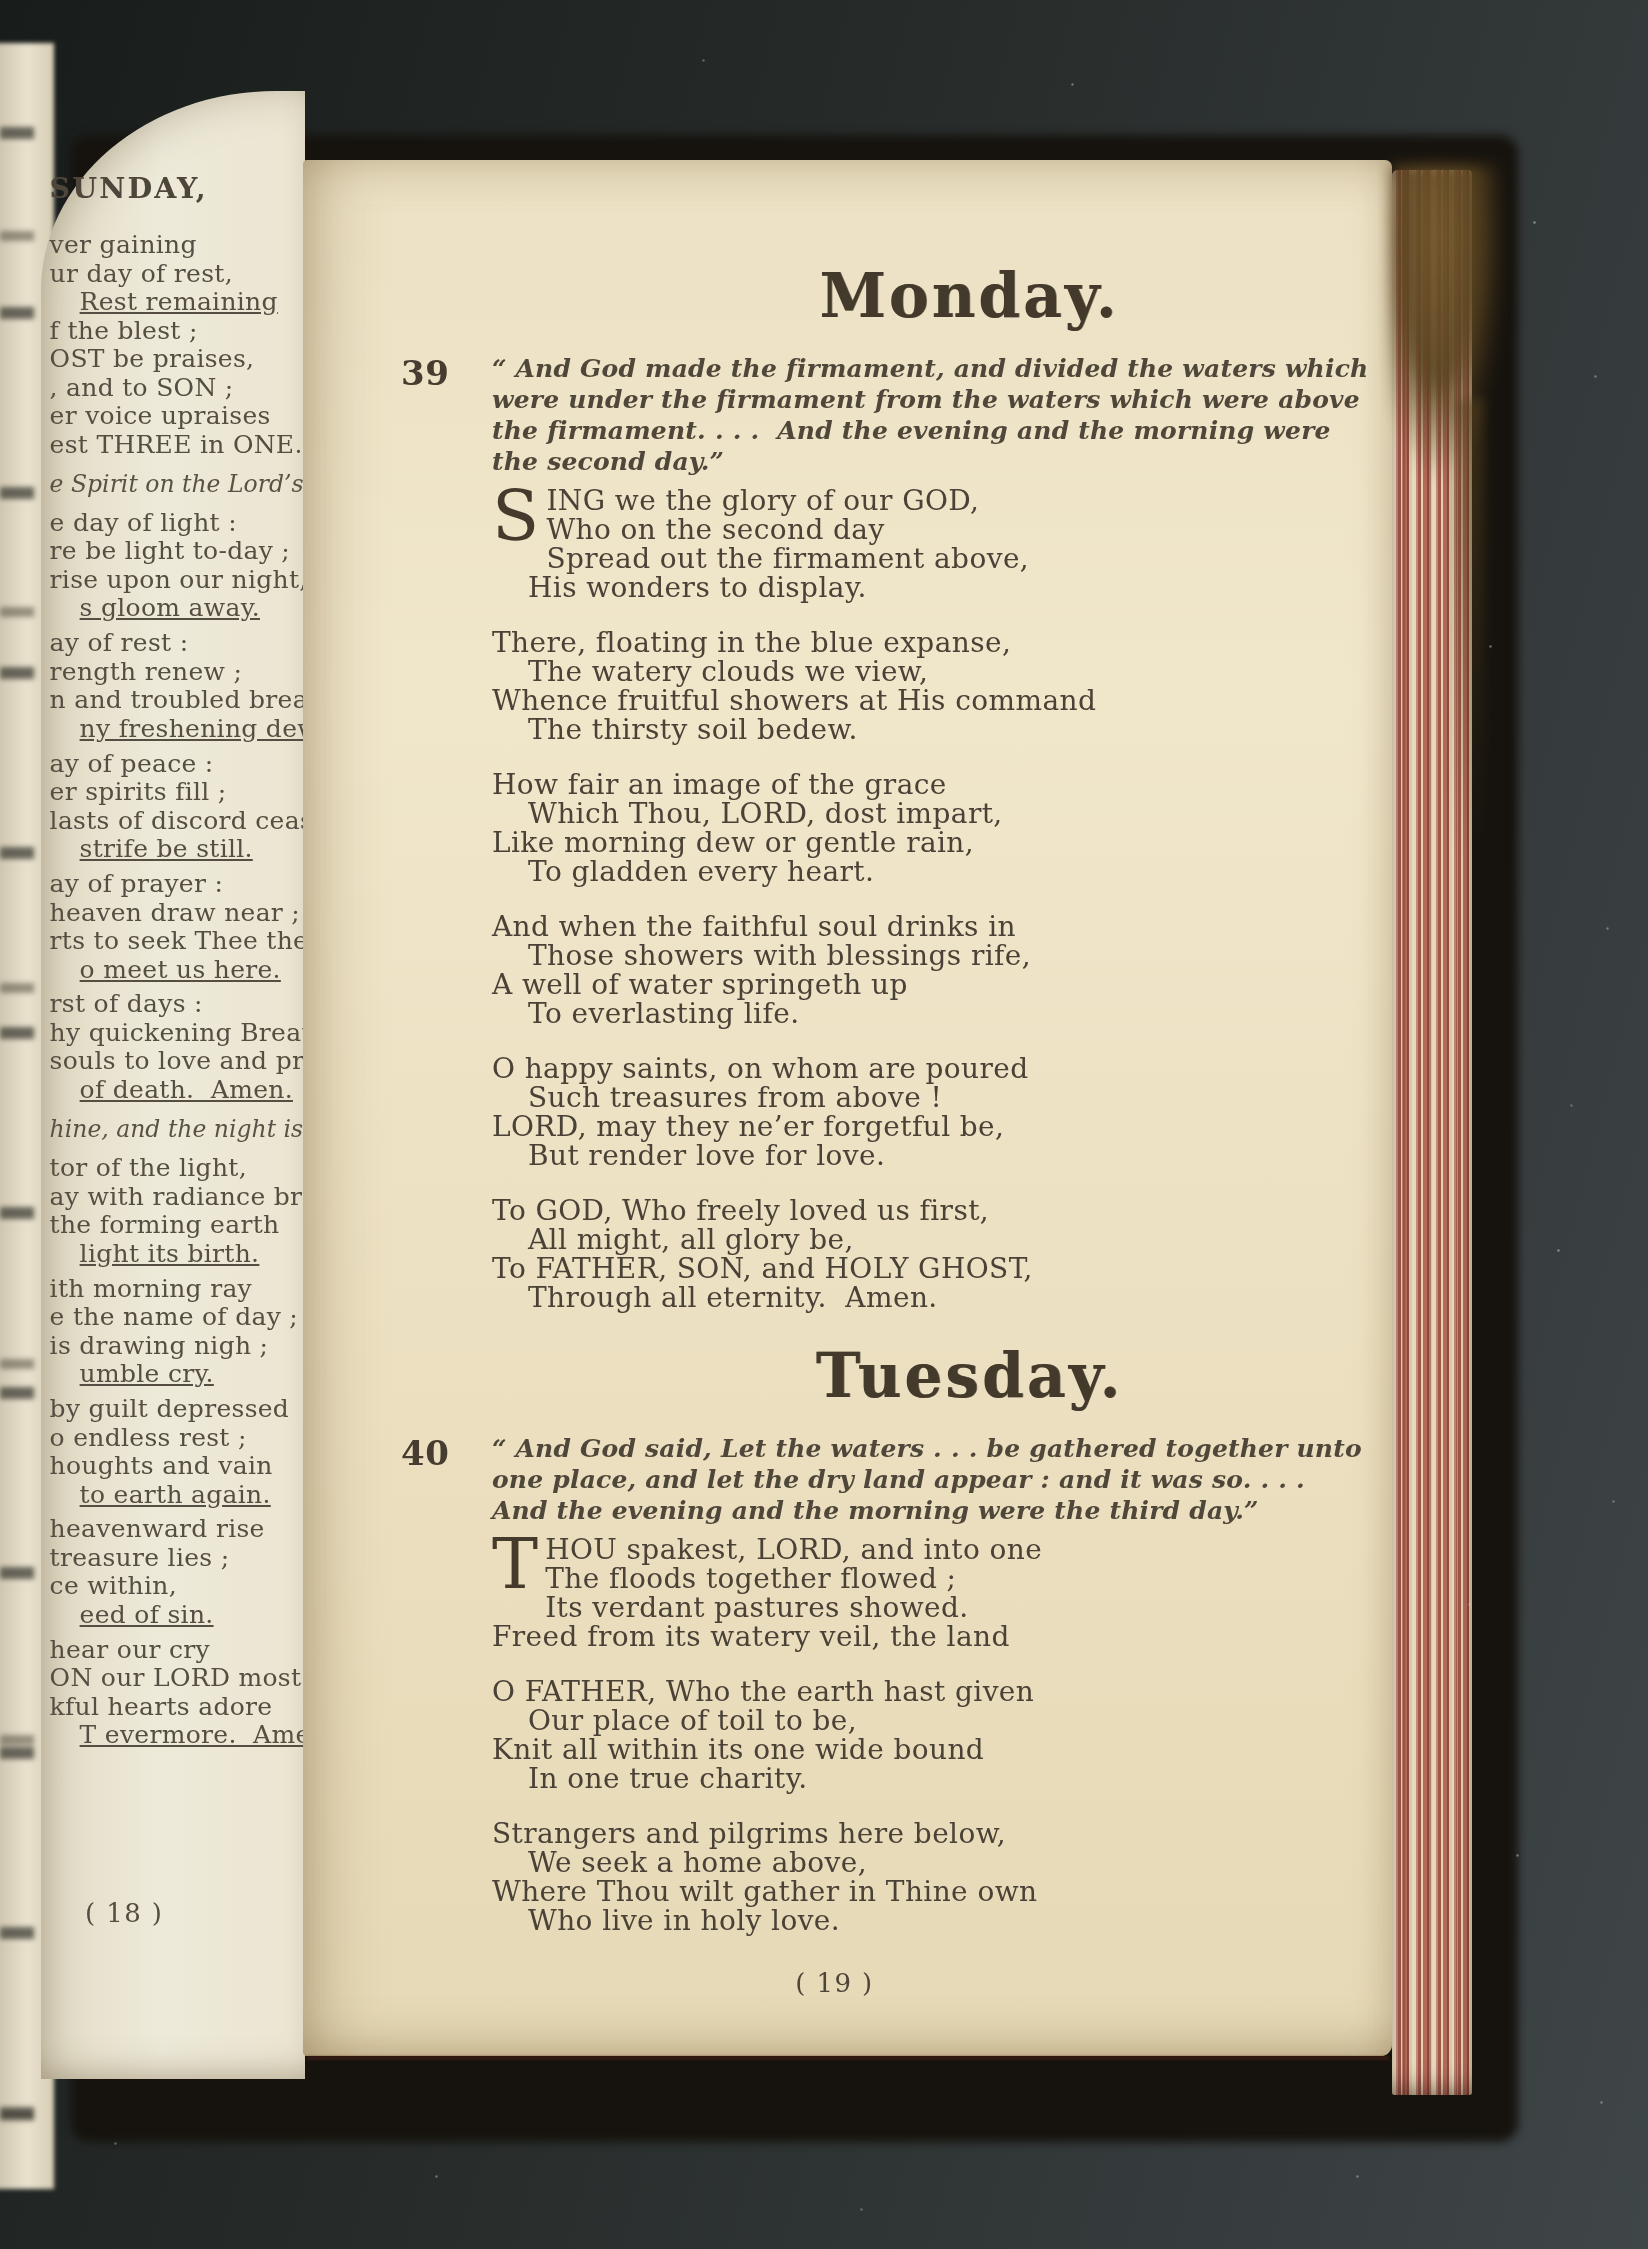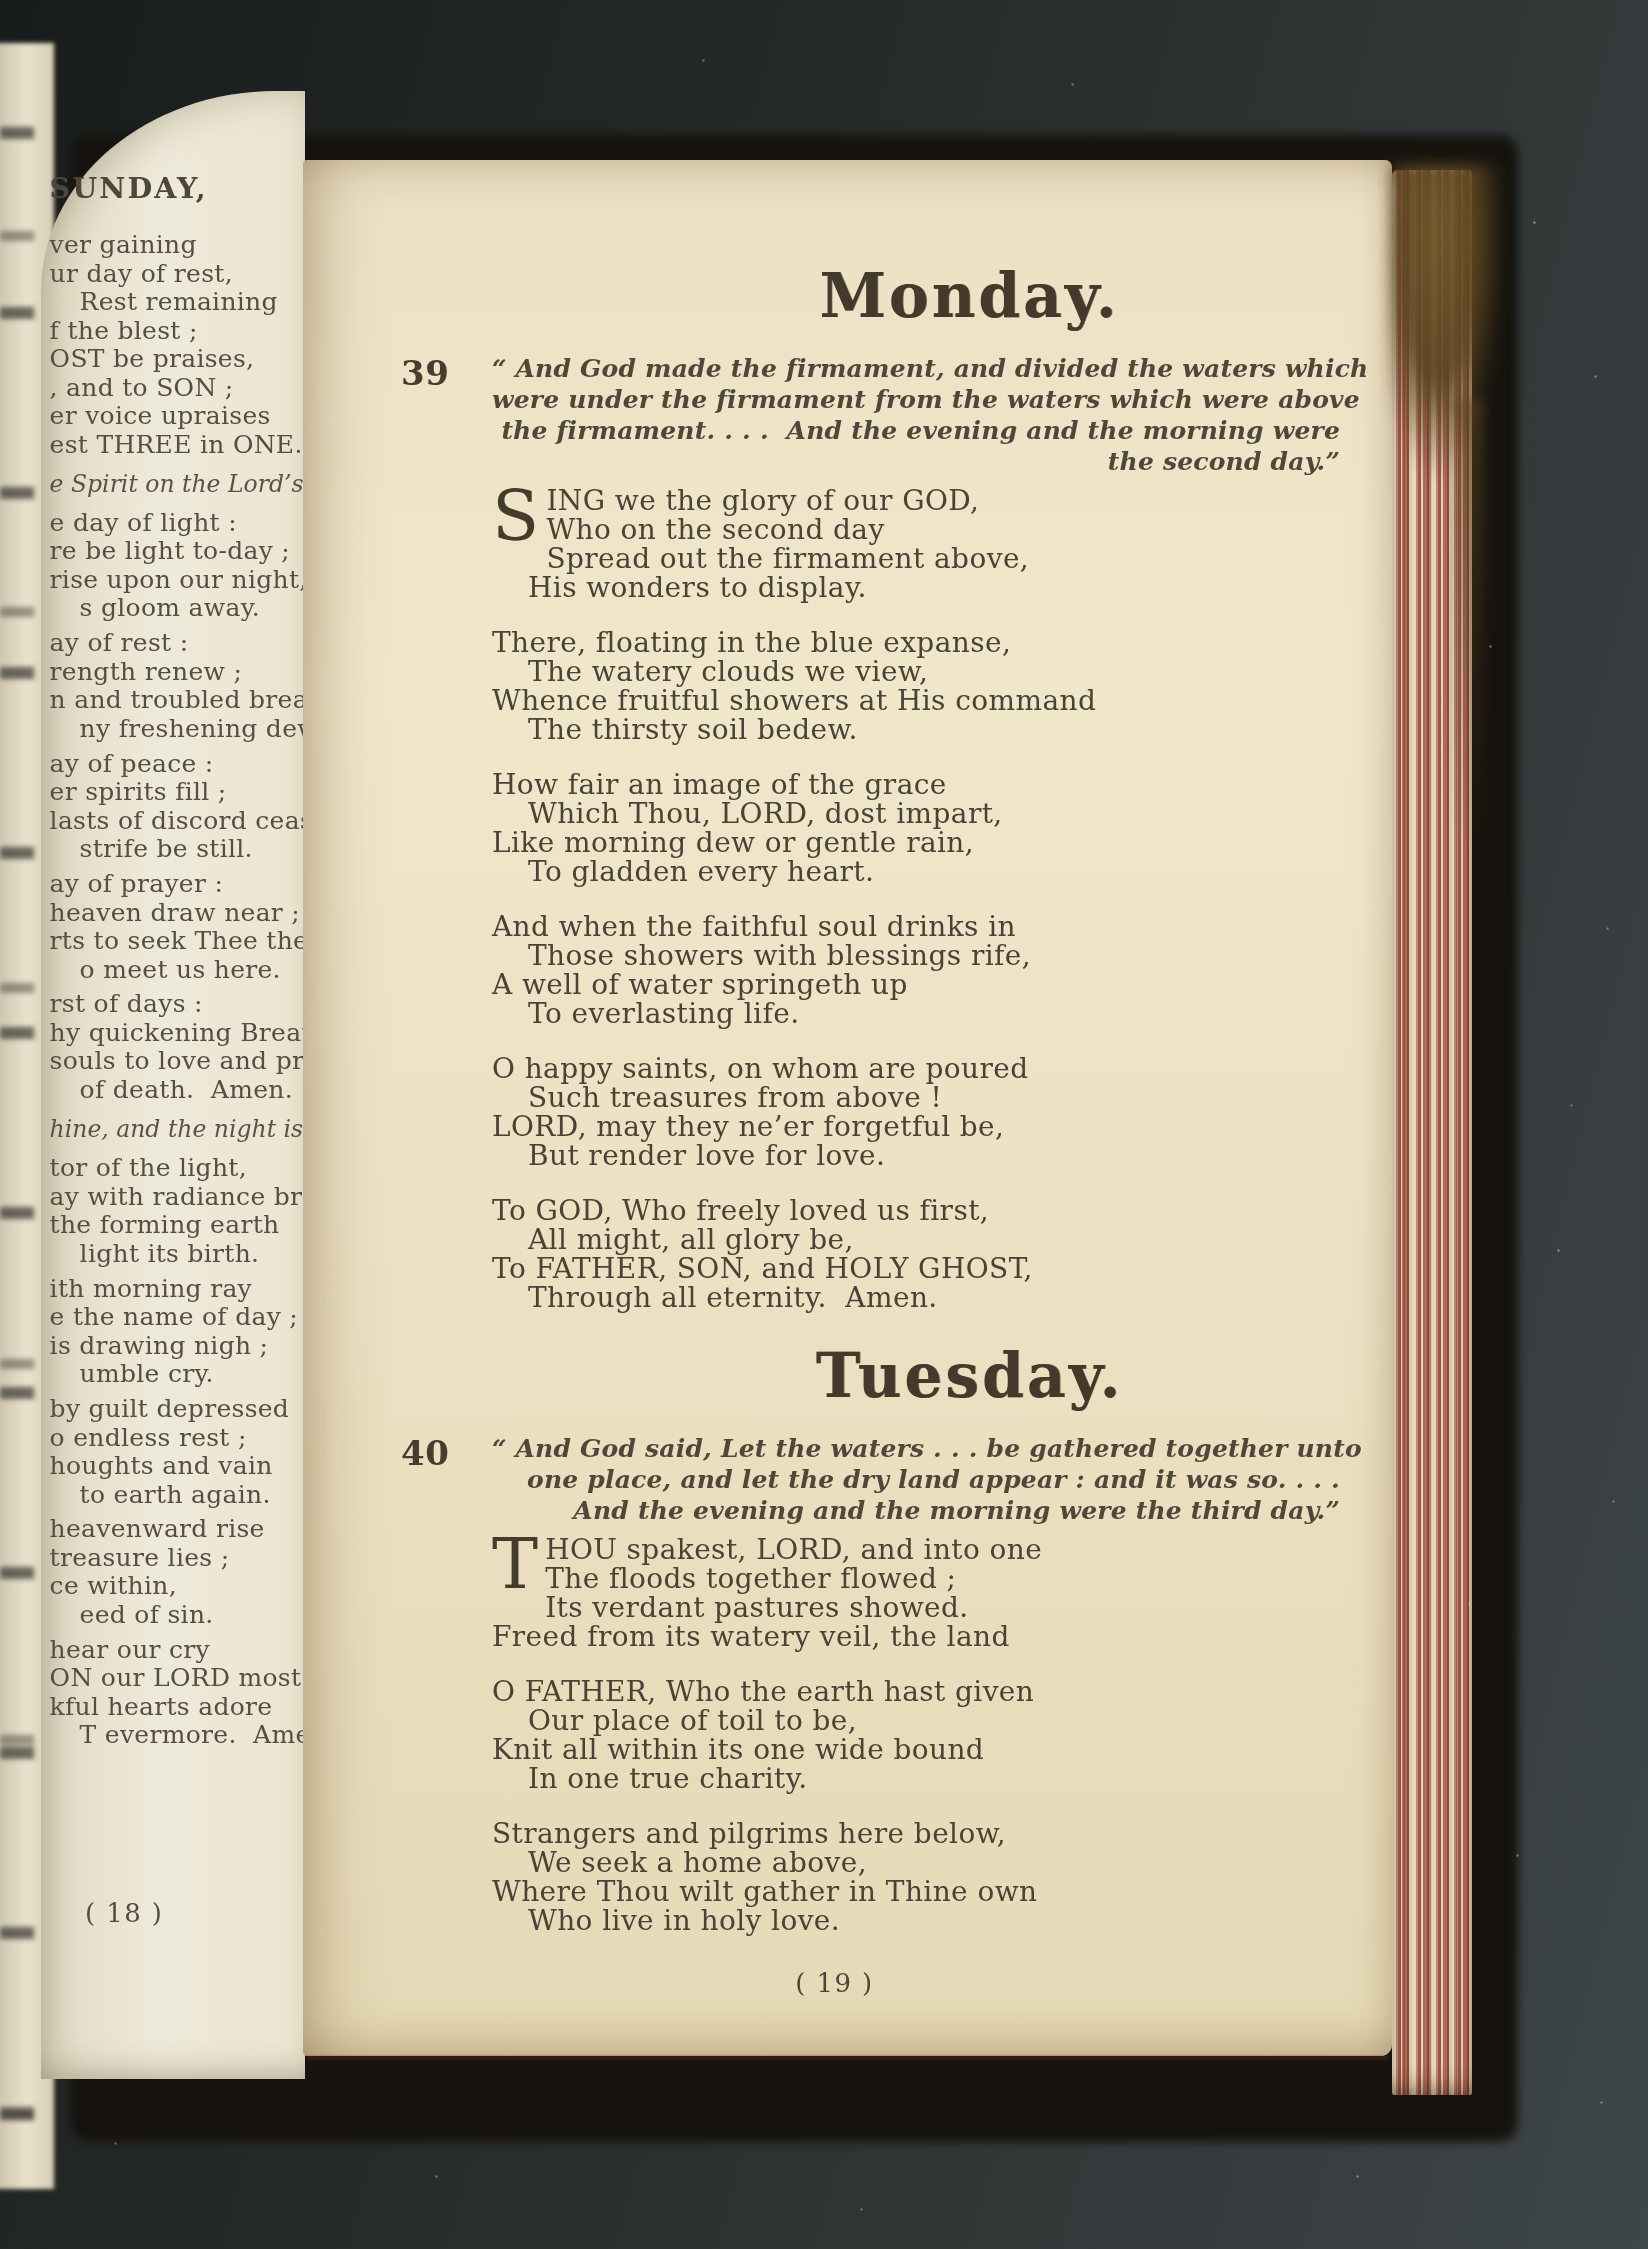--- a/index.html
+++ b/index.html
@@ -53,21 +53,21 @@
   .lp-header{
     margin-top:80px;font-size:28.5px;font-weight:700;letter-spacing:2.1px;
     color:#4e463a;white-space:pre;
   }
   .lp-blocks{margin-top:26px;}
   .lp-group{margin-bottom:6.4px;}
   .lp-line{
     font-size:25px;line-height:28.5px;height:28.5px;white-space:pre;
     color:#564e42;letter-spacing:0.3px;
   }
-  .lp-line.ind{padding-left:30px;}
+  .lp-line.ind{padding-left:30px;text-decoration:underline;}
   .lp-quote{
     font-style:italic;font-size:23.5px;line-height:28.5px;white-space:pre;
     color:#5a5246;margin:10.7px 0 10.7px 0;
   }
   .lp-pagenum{
     position:absolute;left:44px;bottom:151px;font-size:26px;color:#554d41;white-space:pre;letter-spacing:1.4px;
   }
   
   .main-page{
     position:absolute;left:303px;top:160px;width:1089px;height:1896px;
@@ -85,21 +85,21 @@
   }
   .text-col{position:absolute;left:189px;top:0;width:848px;}
   .center{width:955px;margin-left:-135px;text-align:center;}
   .day-heading{
     font-size:60px;line-height:68px;font-weight:700;letter-spacing:2.9px;
     color:#443a2c;margin:28.5px 0 0 0;
     text-shadow:0.7px 0 0 rgba(68,58,44,.6);
     transform:scaleY(1.04);
   }
   .hymn-section:first-child .day-heading{margin-top:101px;}
-  .hymn-row{position:relative;margin-top:24px;text-align:right;}
+  .hymn-row{position:relative;margin-top:24px;}
   .hymn-no{
     position:absolute;left:-91px;top:0px;font-size:34px;font-weight:700;color:#463d30;letter-spacing:0.7px;
   }
   .epi-line{
     font-style:italic;font-size:25px;line-height:31px;height:31px;white-space:pre;
     color:#4f4739;letter-spacing:0.2px;font-weight:bold;
   }
   .stanzas{margin-top:9.3px;}
   .stanza{margin-bottom:26px;overflow:visible;}
   .line{

